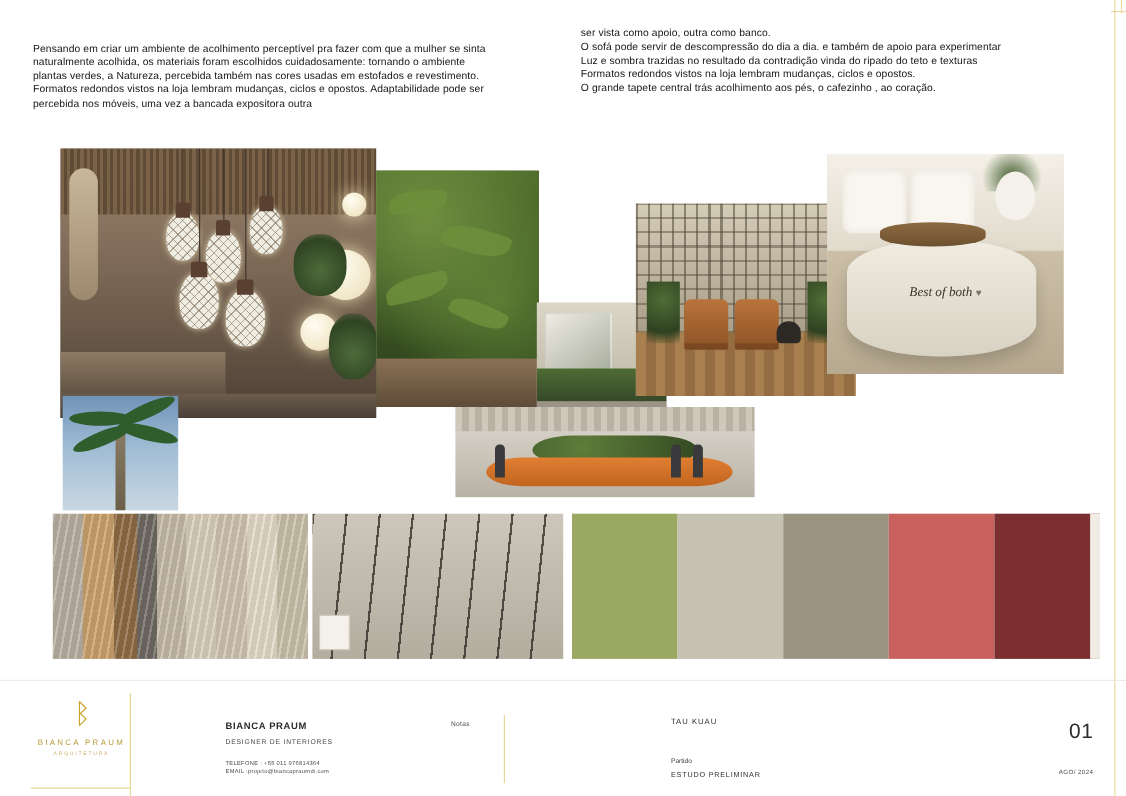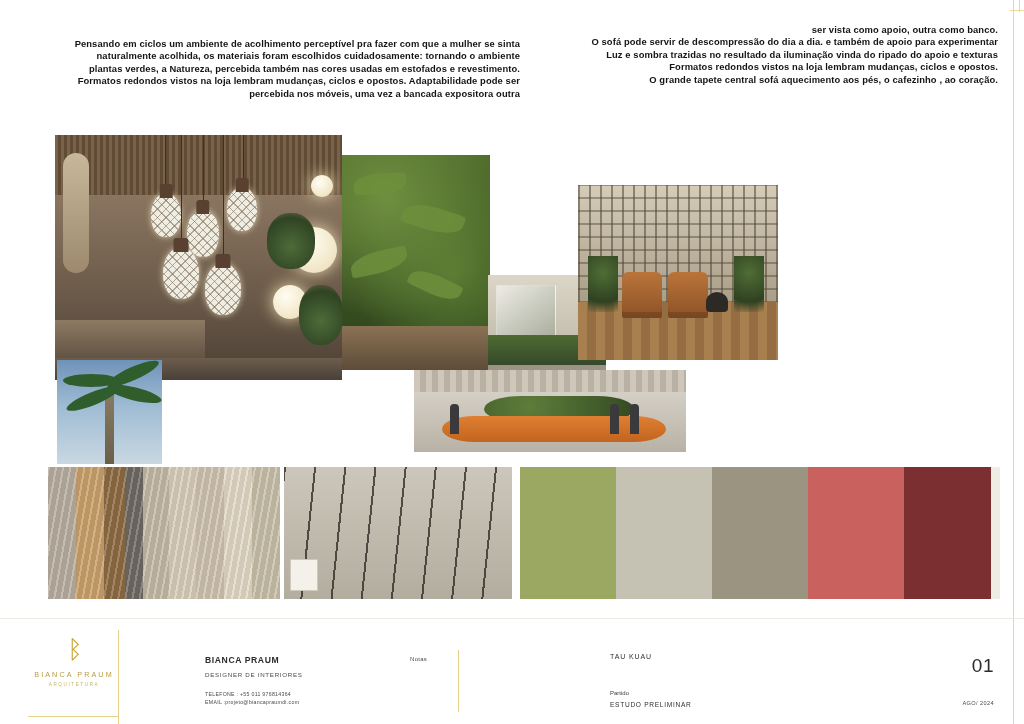--- a/index.html
+++ b/index.html
@@ -45,24 +45,23 @@
     width: 14px;
     height: 1px;
     background: #e8d99a;
   }
 
   
   .text-col {
     position: absolute;
     font-size: 9.4px;
     line-height: 12.4px;
-    font-weight: bold;
+    font-weight: normal;
     letter-spacing: 0.1px;
     color: #141414;
-    text-align: right;
   }
   .text-col p { margin: 0; }
   #text-left  { left: 30px;  top: 38px; width: 490px; }
   #text-right { left: 528px; top: 24px; width: 470px; }
 
   
   .photo {
     position: absolute;
     overflow: hidden;
     background: #cfcabc;
@@ -388,33 +387,33 @@
 </head>
 <body>
 
 <div class="page">
 
   <div class="right-rule"></div>
   <div class="right-rule2"></div>
   <div class="top-right-tick"></div>
 
   <div class="text-col" id="text-left">
-    <p>Pensando em ciclos um ambiente de acolhimento perceptível pra fazer com que a mulher se sinta</p>
+    <p>Pensando em criar um ambiente de acolhimento perceptível pra fazer com que a mulher se sinta</p>
     <p>naturalmente acolhida, os materiais foram escolhidos cuidadosamente: tornando o ambiente</p>
     <p>plantas verdes, a Natureza, percebida também nas cores usadas em estofados e revestimento.</p>
     <p>Formatos redondos vistos na loja lembram mudanças, ciclos e opostos. Adaptabilidade pode ser</p>
     <p>percebida nos móveis, uma vez a bancada expositora outra</p>
   </div>
 
   <div class="text-col" id="text-right">
     <p>ser vista como apoio, outra como banco.</p>
     <p>O sofá pode servir de descompressão do dia a dia. e também de apoio para experimentar</p>
-    <p> Luz e sombra trazidas no resultado da iluminação vinda do ripado do apoio e texturas</p>
+    <p> Luz e sombra trazidas no resultado da contradição vinda do ripado do teto e texturas</p>
     <p>Formatos redondos vistos na loja lembram mudanças, ciclos e opostos.</p>
-    <p>O grande tapete central sofá aquecimento aos pés, o cafezinho , ao coração.</p>
+    <p>O grande tapete central trás acolhimento aos pés, o cafezinho , ao coração.</p>
   </div>
 
   <div class="photo" id="photo-pendants">
     <div class="ceiling"></div>
     <div class="back-wall"></div>
     <div class="artwall"></div>
     <div class="counter"></div>
     <div class="floor"></div>
 
     <div class="cord" style="left:110px;height:58px;"></div>
@@ -484,20 +483,33 @@
   <div class="photo" id="photo-ripado">
     <div class="slats"></div>
     <div class="floor"></div>
     <div class="plantpot" style="left:10px;"></div>
     <div class="chair" style="left:44px;"></div>
     <div class="chair" style="left:90px;"></div>
     <div class="sidetable"></div>
     <div class="plantpot" style="left:156px;"></div>
   </div>
 
+  <div class="photo" id="photo-ottoman">
+    <div class="sofa"></div>
+    <div class="cushion" style="left:14px;"></div>
+    <div class="cushion" style="left:76px;"></div>
+    <div class="greenery"></div>
+    <div class="vase"></div>
+    <div class="rug"></div>
+    <div class="pouf"></div>
+    <div class="tray"></div>
+    <div class="script">
+      <span>Best of  both</span><span class="heart">♥</span>
+    </div>
+  </div>
 
   <div class="photo" id="photo-woodsamples">
     <div class="ridges"></div>
   </div>
 
   <div class="photo" id="photo-stonesamples">
     <div class="grooves"></div>
     <div class="label"></div>
   </div>
 

